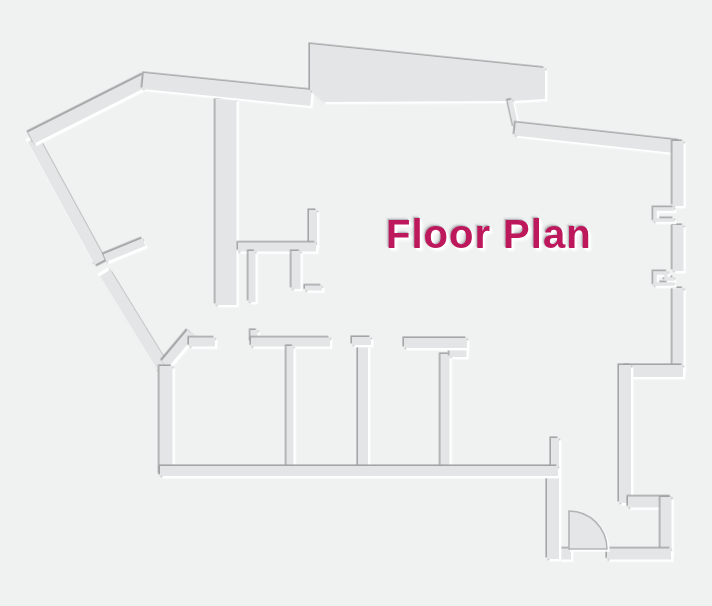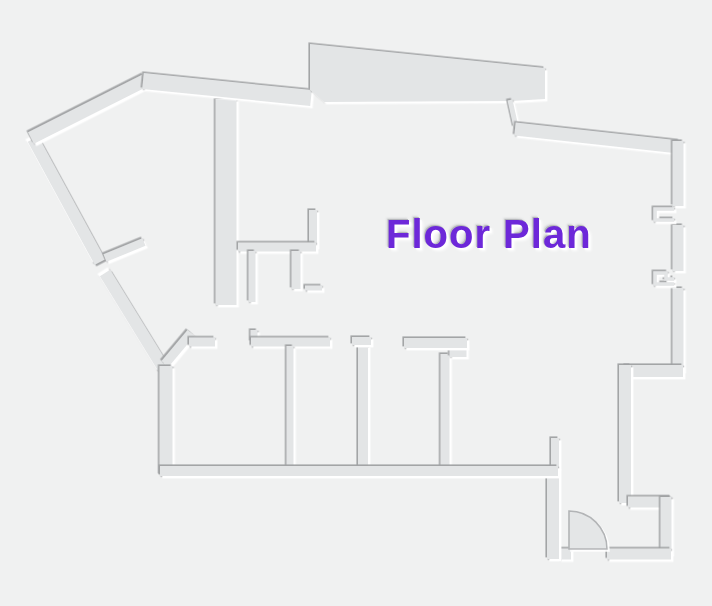--- a/index.html
+++ b/index.html
@@ -20,21 +20,21 @@
     left: 0;
     top: 0;
   }
   #plan-title {
     position: absolute;
     left: 386px;
     top: 212px;
     font-size: 40px;
     font-weight: bold;
     letter-spacing: 1px;
-    color: #6d28d9;
+    color: #be185d;
     white-space: nowrap;
     text-shadow:
       2px 2px 1px #ffffff,
       3px 3px 3px rgba(255,255,255,0.9),
       -1px -1px 0px #b4b6b9,
       -2px -2px 2px rgba(158,161,164,0.35);
     user-select: none;
   }
 </style>
 </head>

